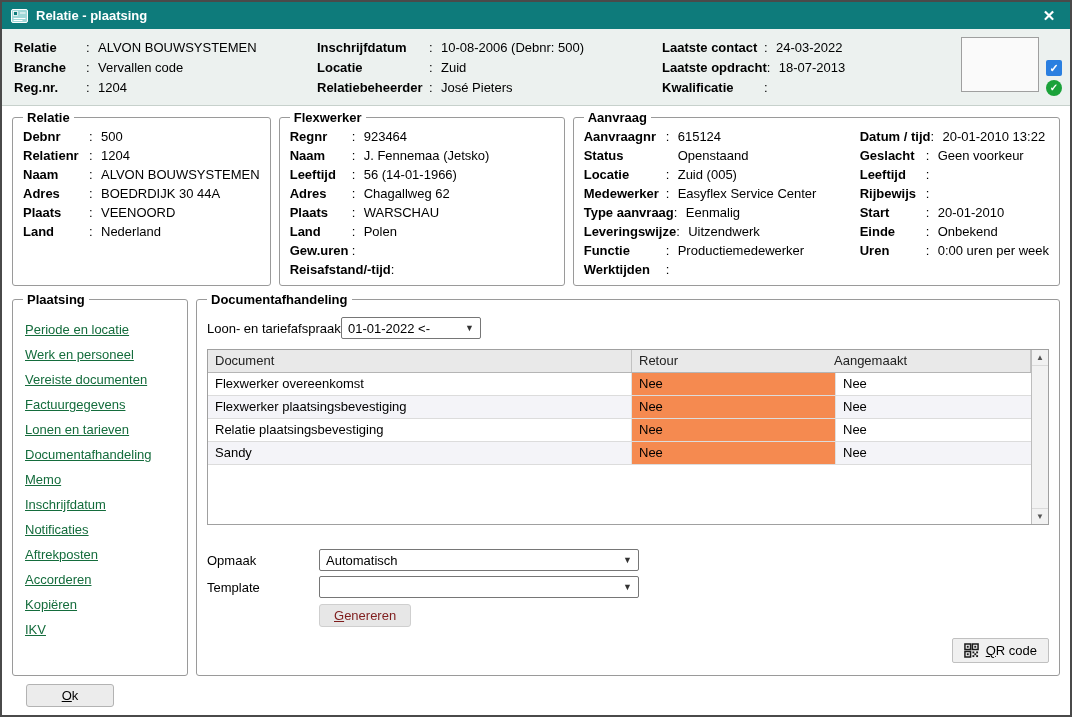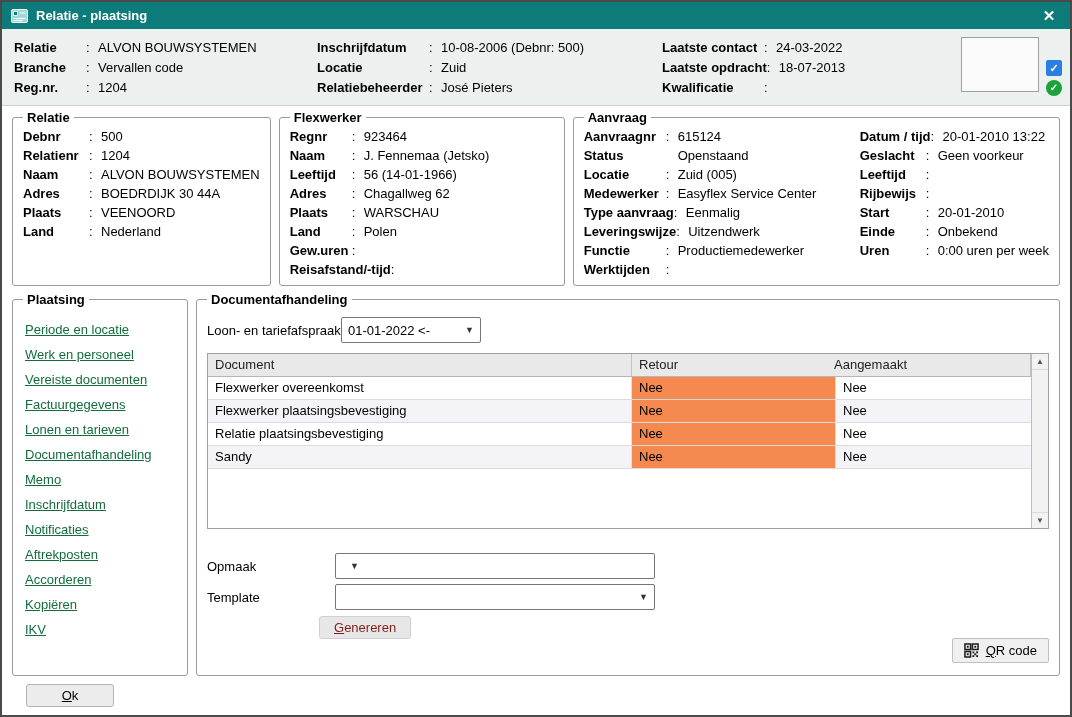--- a/index.html
+++ b/index.html
@@ -65,21 +65,21 @@
   .fs-plaatsing{width:176px;height:384px;}
   .fs-doc{flex:1;height:384px;position:relative;}
   
   .navlink{display:block;line-height:25px;color:#146c3c;text-decoration:underline;cursor:pointer;margin-left:2px;white-space:nowrap;}
   .navlist{margin-top:8px;}
   
   .loonrow{display:flex;align-items:center;margin:8px 0 10px;}
   .loon-label{width:134px;flex:none;}
   .combo{
     height:22px;background:#fff;border:1px solid #767676;border-radius:2px;
-    display:flex;align-items:center;padding:12px 6px;cursor:pointer;position:relative;
+    display:flex;align-items:center;padding:0 6px;cursor:pointer;position:relative;
   }
   .combo .cv{flex:1;white-space:nowrap;overflow:hidden;}
   .combo .chev{flex:none;font-size:9px;color:#333;margin-left:8px;}
   .combo-loon{width:140px;}
   .combo-wide{width:320px;}
   
   .dtable{border:1px solid #a0a0a0;height:176px;display:flex;overflow:hidden;background:#fff;}
   .tmain{flex:1;display:flex;flex-direction:column;overflow:hidden;}
   .thead{display:flex;background:#e9e9e9;border-bottom:1px solid #b5b5b5;flex:none;}
   .th{padding:3px 7px;border-right:1px solid #c2c2c2;color:#222;line-height:16px;}
@@ -89,21 +89,21 @@
   .trow{display:flex;border-bottom:1px solid #dcdcdc;background:#fff;cursor:pointer;flex:none;}
   .trow.alt{background:#f4f4f8;}
   .td{padding:3px 7px;border-right:1px solid #e0e0e0;line-height:16px;white-space:nowrap;overflow:hidden;}
   .td.orange{background:#f58a50;}
   .tfill{flex:1;background:#fff;}
   .vscroll{width:17px;flex:none;border-left:1px solid #bdbdbd;background:#f2f2f2;position:relative;}
   .sarrow{position:absolute;left:0;width:100%;height:16px;text-align:center;font-size:8px;color:#555;line-height:16px;background:#f2f2f2;cursor:pointer;}
   .sarrow.up{top:0;border-bottom:1px solid #dadada;}
   .sarrow.down{bottom:0;border-top:1px solid #dadada;}
   
-  .selrow{display:flex;align-items:center;margin-top:5px;gap:16px;}
+  .selrow{display:flex;align-items:center;margin-top:5px;}
   .selrow:first-of-type{margin-top:24px;}
   .sel-label{width:112px;flex:none;}
   .opmaakblock{margin-top:22px;}
   .btn{
     display:inline-block;background:#ececec;border:1px solid #b3b3b3;border-radius:3px;
     padding:3px 14px;cursor:pointer;color:#000;text-align:center;
   }
   .btn .mn{display:block;}
   .mn::first-letter{text-decoration:underline;}
   .btn-genereren{margin:6px 0 0 112px;background:#e7e7e7;color:#7f1d1d;border-color:#cfcfcf;cursor:default;}
@@ -424,20 +424,21 @@
           <div class="vscroll">
             <div class="sarrow up">▲</div>
             <div class="sarrow down">▼</div>
           </div>
         </div>
 
         <div class="opmaakblock">
           <div class="selrow">
             <span class="sel-label">Opmaak</span>
             <div class="combo combo-wide">
+              <span class="cv">Automatisch</span>
               <span class="chev">▼</span>
             </div>
           </div>
           <div class="selrow">
             <span class="sel-label">Template</span>
             <div class="combo combo-wide">
               <span class="cv"></span>
               <span class="chev">▼</span>
             </div>
           </div>

